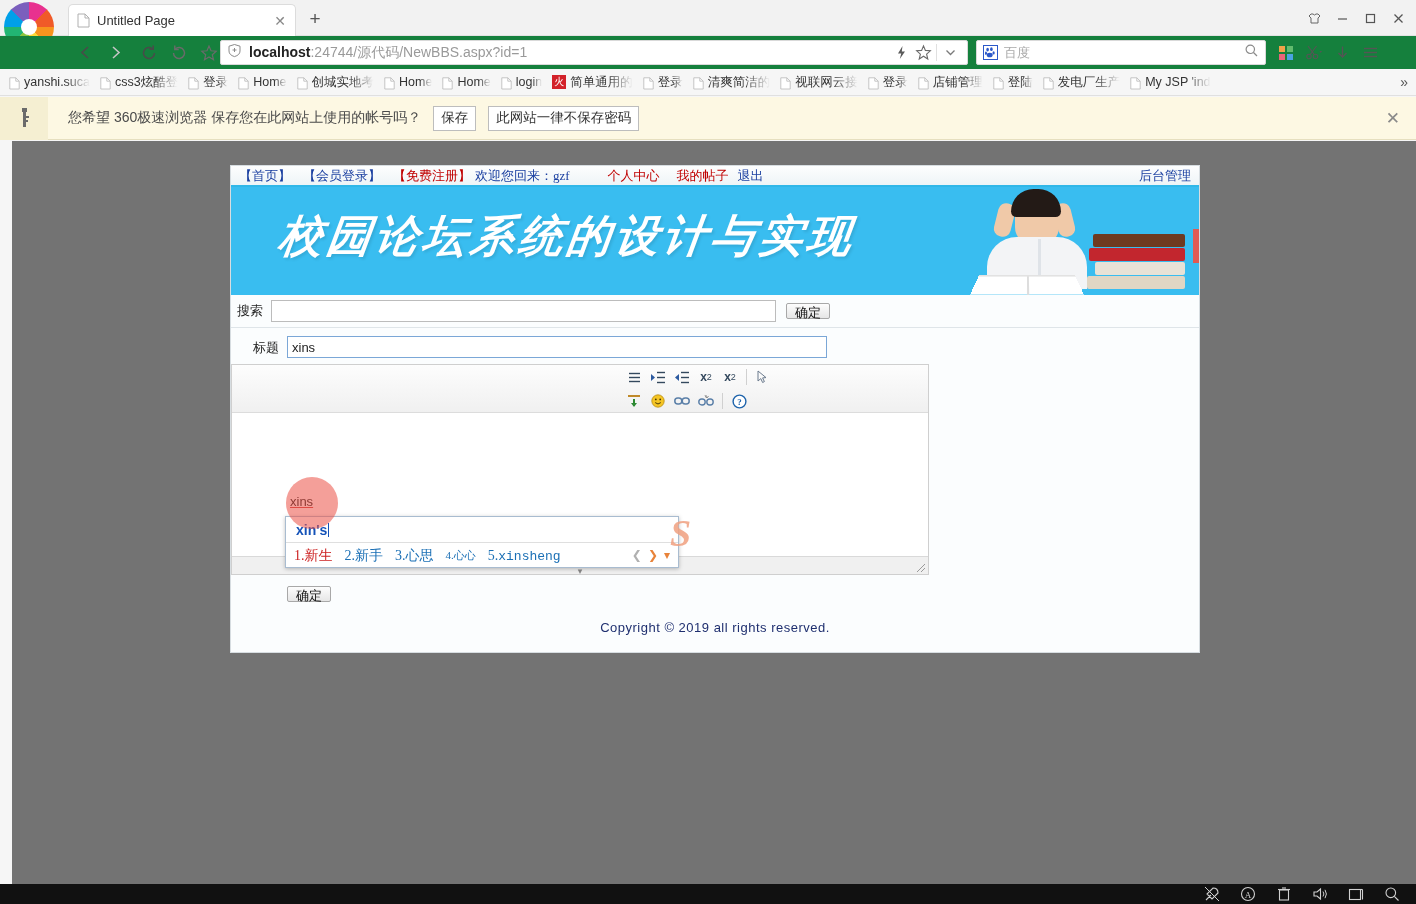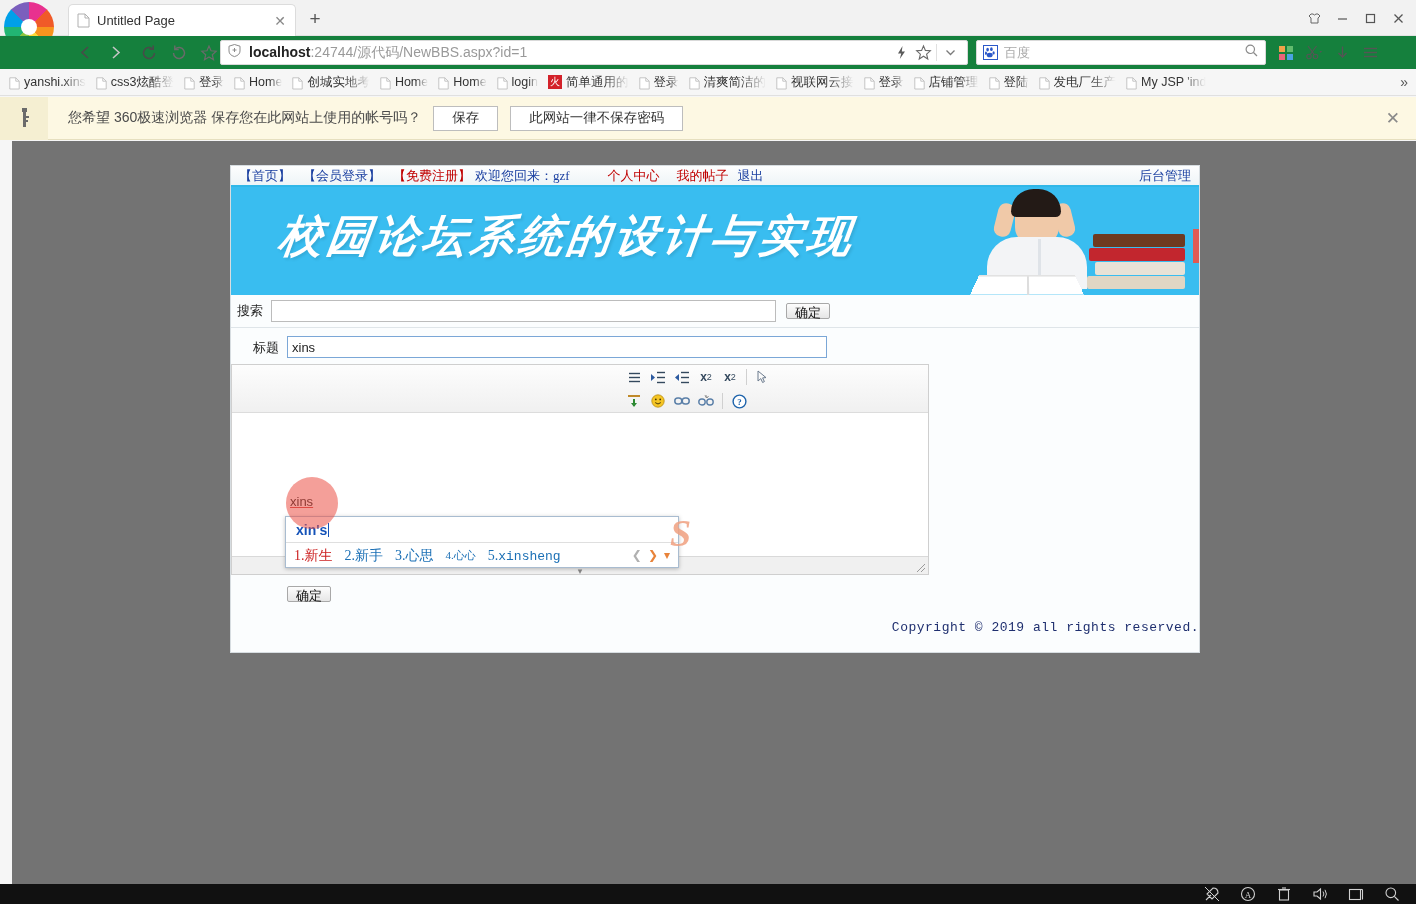--- a/index.html
+++ b/index.html
@@ -135,21 +135,21 @@
     background: #fdf8e3; border-bottom: 1px solid #e6dfbf;
     display: flex; align-items: center;
   }
   .infobar .key-cell {
     width: 48px; height: 43px; background: #f5efd2;
     display: flex; align-items: center; justify-content: center;
   }
   .infobar .msg { font-size: 14px; color: #4a4a4a; margin-left: 20px; }
   .ibtn {
     height: 25px; border: 1px solid #bdbdbd; background: #fff; border-radius: 0;
-    font-size: 13.5px; color: #333; padding: 0 18px; margin-left: 12px;
+    font-size: 13.5px; color: #333; padding: 0 7px; margin-left: 12px;
     display: flex; align-items: center; cursor: pointer;
     font-family: "Liberation Sans", sans-serif;
   }
   .infobar .ib-close {
     position: absolute; right: 16px; color: #8a8a8a; font-size: 17px; cursor: pointer;
   }
 
   
   .viewport {
     position: absolute; left: 12px; top: 141px; width: 1416px; height: 743px;
@@ -288,22 +288,22 @@
     display: flex; align-items: center; justify-content: center;
     color: #888; font-size: 9px;
   }
   .ed-resize .grip {
     position: absolute; right: 2px; bottom: 1px; width: 10px; height: 10px;
   }
 
   .submitrow { margin: 11px 0 0 56px; }
 
   .footer {
-    margin-top: 16px; text-align: right;
-    font-family: Liberation Mono, monospace;
+    margin-top: 16px; text-align: center;
+    font-family: Liberation Sans, sans-serif;
     font-size: 13px; color: #1f2f6f; letter-spacing: 0.5px;
   }
   .page-bottom-bar { height: 7px; }
 
   
   .ime {
     position: absolute; left: 273px; top: 375px; width: 394px; height: 52px;
     background: #fff; border: 1px solid #a9bcd0;
     box-shadow: 0 1px 4px rgba(0,0,0,0.25);
     z-index: 40;
@@ -508,21 +508,21 @@
       </div>
     </div>
   </div>
 
   <div class="bookmarks" id="bookmarks-bar">
     <div class="bm">
         <span style="flex: 0 0 11px; height: 13px; display: inline-block;"><svg width="11" height="13" viewBox="0 0 11 13">
             <path d="M0.8 0.8h6l3.4 3.4v7.8H0.8z" fill="#fff" stroke="#c0c0c0" stroke-width="0.9"></path>
             <path d="M6.8 0.8v3.4h3.4" fill="none" stroke="#c0c0c0" stroke-width="0.9"></path>
           </svg></span>
-        <span class="bm-label">yanshi.xins</span>
+        <span class="bm-label">yanshi.suca</span>
       </div>
       <div class="bm">
         <span style="flex: 0 0 11px; height: 13px; display: inline-block;"><svg width="11" height="13" viewBox="0 0 11 13">
             <path d="M0.8 0.8h6l3.4 3.4v7.8H0.8z" fill="#fff" stroke="#c0c0c0" stroke-width="0.9"></path>
             <path d="M6.8 0.8v3.4h3.4" fill="none" stroke="#c0c0c0" stroke-width="0.9"></path>
           </svg></span>
         <span class="bm-label">css3炫酷登</span>
       </div>
       <div class="bm">
         <span style="flex: 0 0 11px; height: 13px; display: inline-block;"><svg width="11" height="13" viewBox="0 0 11 13">

